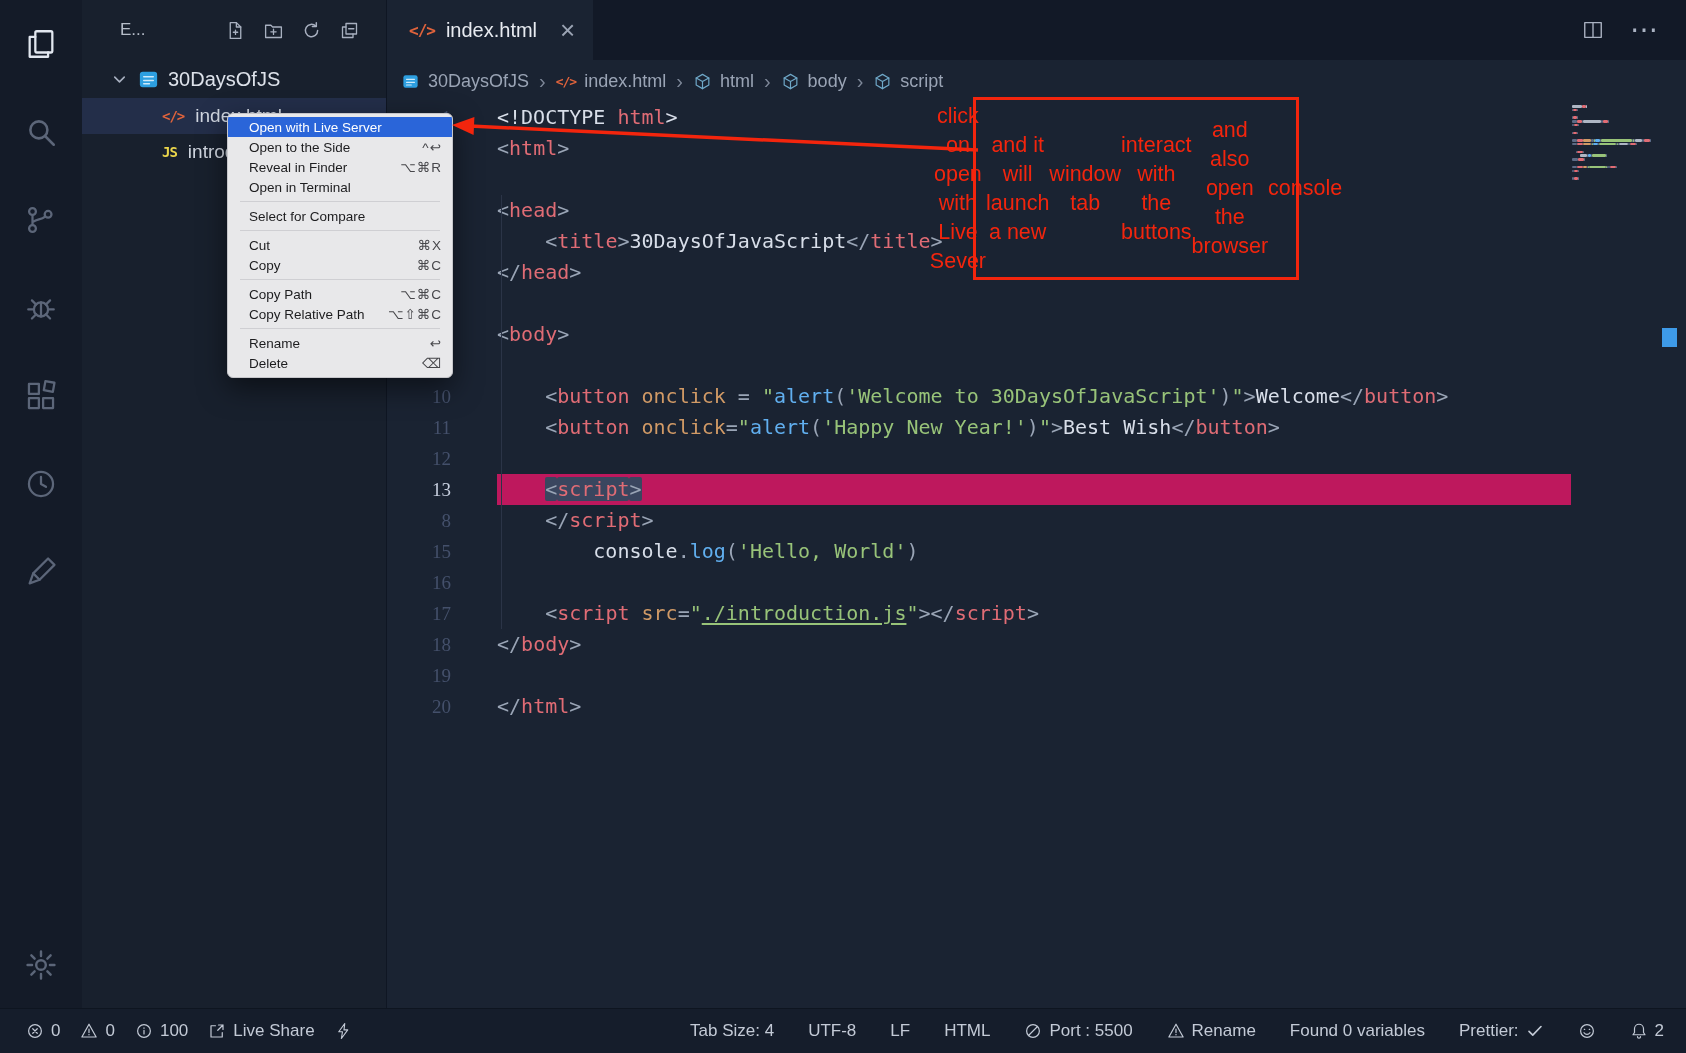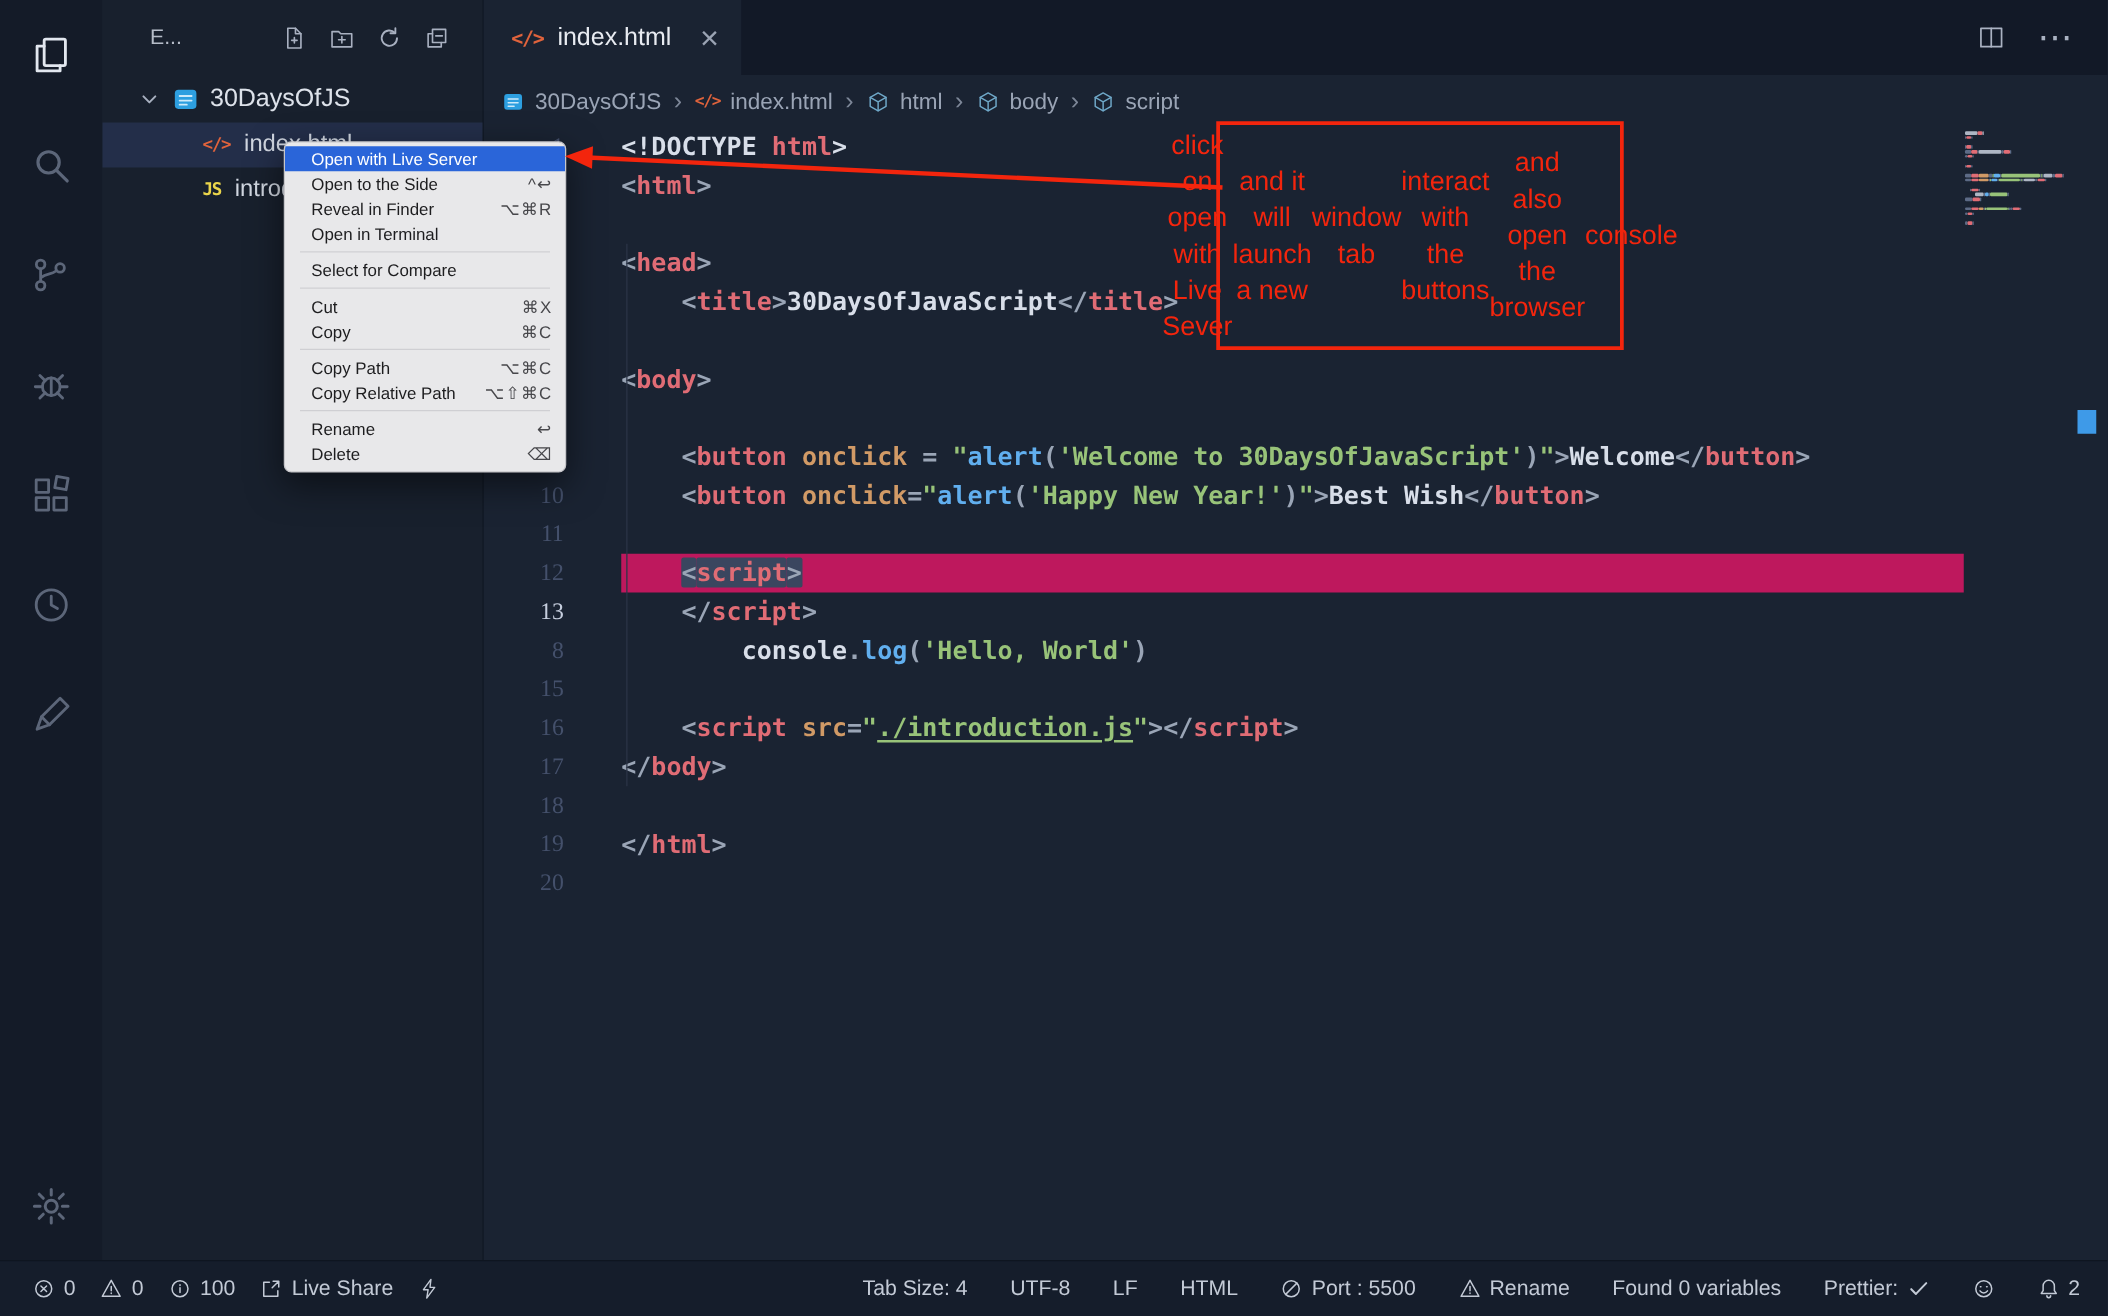--- a/index.html
+++ b/index.html
@@ -50,21 +50,21 @@
   .crumb { display:flex; align-items:center; gap:8px; cursor:pointer; }
   .crumb .icon { width:19px; height:19px; color:#6fa8c8; }
   .crumb .file-ico { font-size:13px; }
   .bc-sep { color:#7d8798; font-size:20px; padding:0 2px; }
 
   .code-area { flex:1; position:relative; display:flex; font-family:"DejaVu Sans Mono",monospace; font-size:20px; line-height:31px; overflow:hidden; }
   .gutter { width:110px; flex:none; text-align:right; padding-right:46px; color:#44506b; font-size:19px; }
   .gutter .ln { height:31px;font-family:Liberation Serif, serif; }
   .gutter .ln.cur { color:#c6cede; }
   .code-lines { flex:1; margin-right:115px; position:relative; min-width:0; }
-  .code-line { height:31px; white-space:pre;font-weight:bold; }
+  .code-line { height:31px; white-space:pre; }
   .code-line.current { background:#be185d; }
   .tk-pl  { color:#9aa5b6; }
   .tk-wh  { color:#d8dee9; }
   .tk-tag { color:#e06c75; }
   .tk-attr{ color:#d19a66; }
   .tk-str { color:#98c379; }
   .tk-fn  { color:#61afef; }
   .tk-link{ color:#98c379; text-decoration:underline; text-underline-offset:3px; }
   .tk-occ { background:#3a465f; border-radius:2px; }
   .indent-guide { position:absolute; left:114px; top:93px; width:1px; height:434px; background:#2b3447; }
@@ -325,20 +325,21 @@
             <div class="ln">18</div>
             <div class="ln">19</div>
             <div class="ln">20</div>
           </div>
         <div class="code-lines">
             <div class="code-line"><span class="tk-wh">&lt;!DOCTYPE </span><span class="tk-tag">html</span><span class="tk-wh">&gt;</span></div>
             <div class="code-line"><span class="tk-pl">&lt;</span><span class="tk-tag">html</span><span class="tk-pl">&gt;</span></div>
             <div class="code-line"></div>
             <div class="code-line"><span class="tk-pl">&lt;</span><span class="tk-tag">head</span><span class="tk-pl">&gt;</span></div>
             <div class="code-line"><span class="tk-pl">    &lt;</span><span class="tk-tag">title</span><span class="tk-pl">&gt;</span><span class="tk-wh">30DaysOfJavaScript</span><span class="tk-pl">&lt;/</span><span class="tk-tag">title</span><span class="tk-pl">&gt;</span></div>
+            <div class="code-line"><span class="tk-pl">&lt;/</span><span class="tk-tag">head</span><span class="tk-pl">&gt;</span></div>
             <div class="code-line"></div>
             <div class="code-line"><span class="tk-pl">&lt;</span><span class="tk-tag">body</span><span class="tk-pl">&gt;</span></div>
             <div class="code-line"></div>
             <div class="code-line"><span class="tk-pl">    &lt;</span><span class="tk-tag">button</span><span class="tk-attr"> onclick</span><span class="tk-pl"> = </span><span class="tk-str">"</span><span class="tk-fn">alert</span><span class="tk-pl">(</span><span class="tk-str">'Welcome to 30DaysOfJavaScript'</span><span class="tk-pl">)</span><span class="tk-str">"</span><span class="tk-pl">&gt;</span><span class="tk-wh">Welcome</span><span class="tk-pl">&lt;/</span><span class="tk-tag">button</span><span class="tk-pl">&gt;</span></div>
             <div class="code-line"><span class="tk-pl">    &lt;</span><span class="tk-tag">button</span><span class="tk-attr"> onclick</span><span class="tk-pl">=</span><span class="tk-str">"</span><span class="tk-fn">alert</span><span class="tk-pl">(</span><span class="tk-str">'Happy New Year!'</span><span class="tk-pl">)</span><span class="tk-str">"</span><span class="tk-pl">&gt;</span><span class="tk-wh">Best Wish</span><span class="tk-pl">&lt;/</span><span class="tk-tag">button</span><span class="tk-pl">&gt;</span></div>
             <div class="code-line"></div>
             <div class="code-line current"><span class="tk-pl">    </span><span class="tk-pl tk-occ">&lt;</span><span class="tk-tag tk-occ">script</span><span class="tk-pl tk-occ">&gt;</span></div>
             <div class="code-line"><span class="tk-pl">    &lt;/</span><span class="tk-tag">script</span><span class="tk-pl">&gt;</span></div>
             <div class="code-line"><span class="tk-pl">        </span><span class="tk-wh">console</span><span class="tk-pl">.</span><span class="tk-fn">log</span><span class="tk-pl">(</span><span class="tk-str">'Hello, World'</span><span class="tk-pl">)</span></div>
             <div class="code-line"></div>

